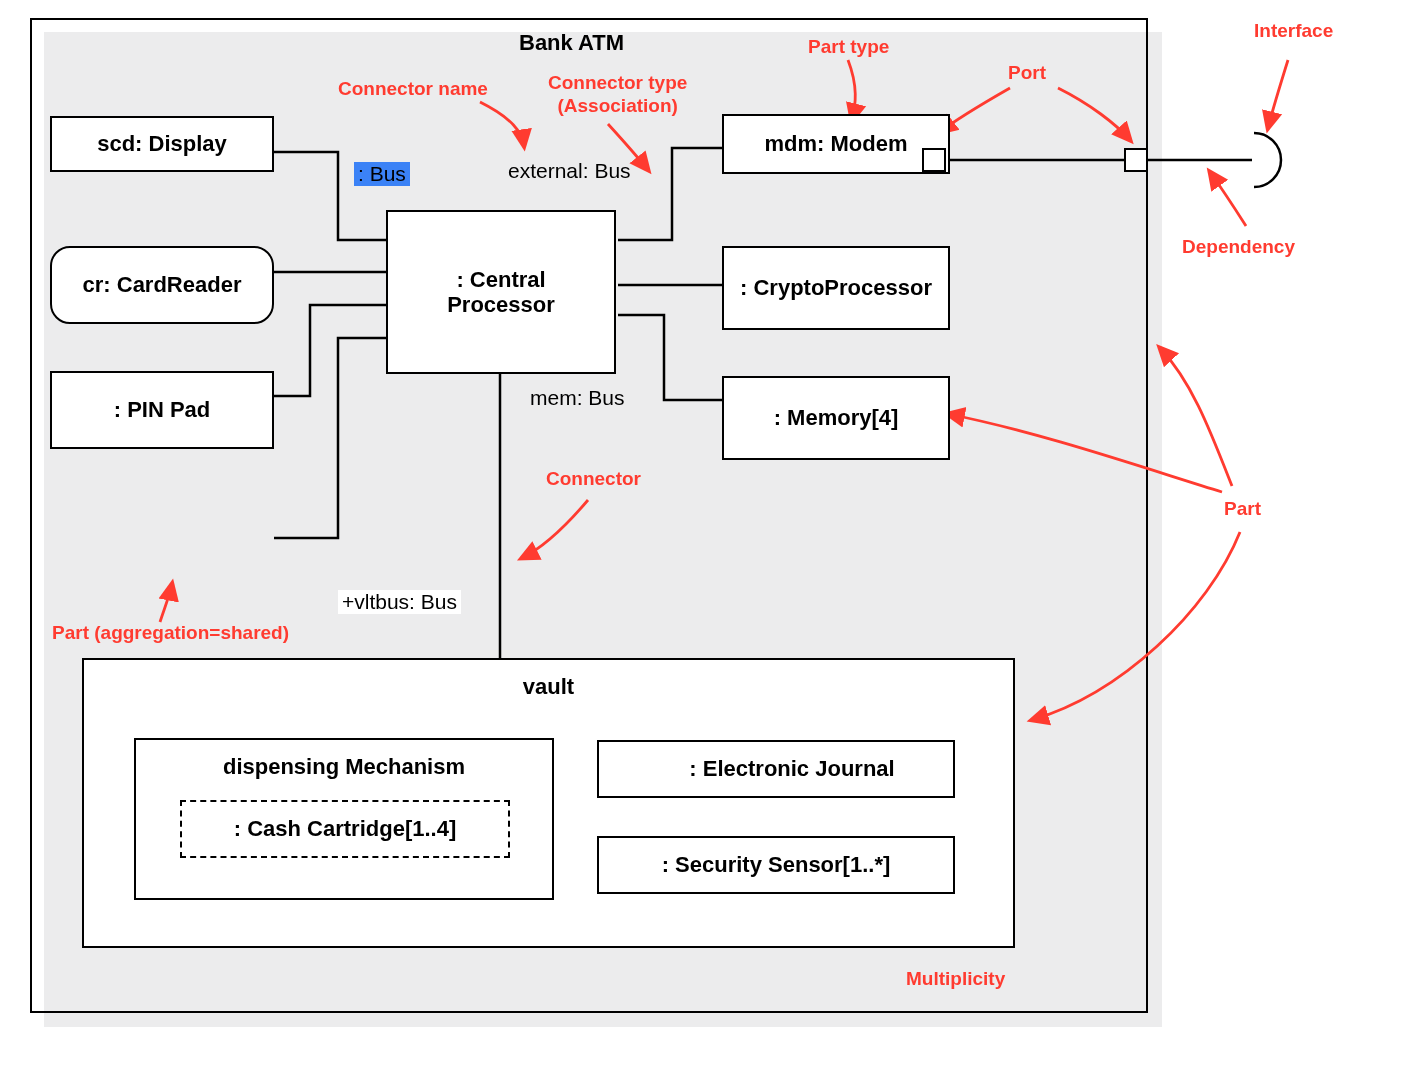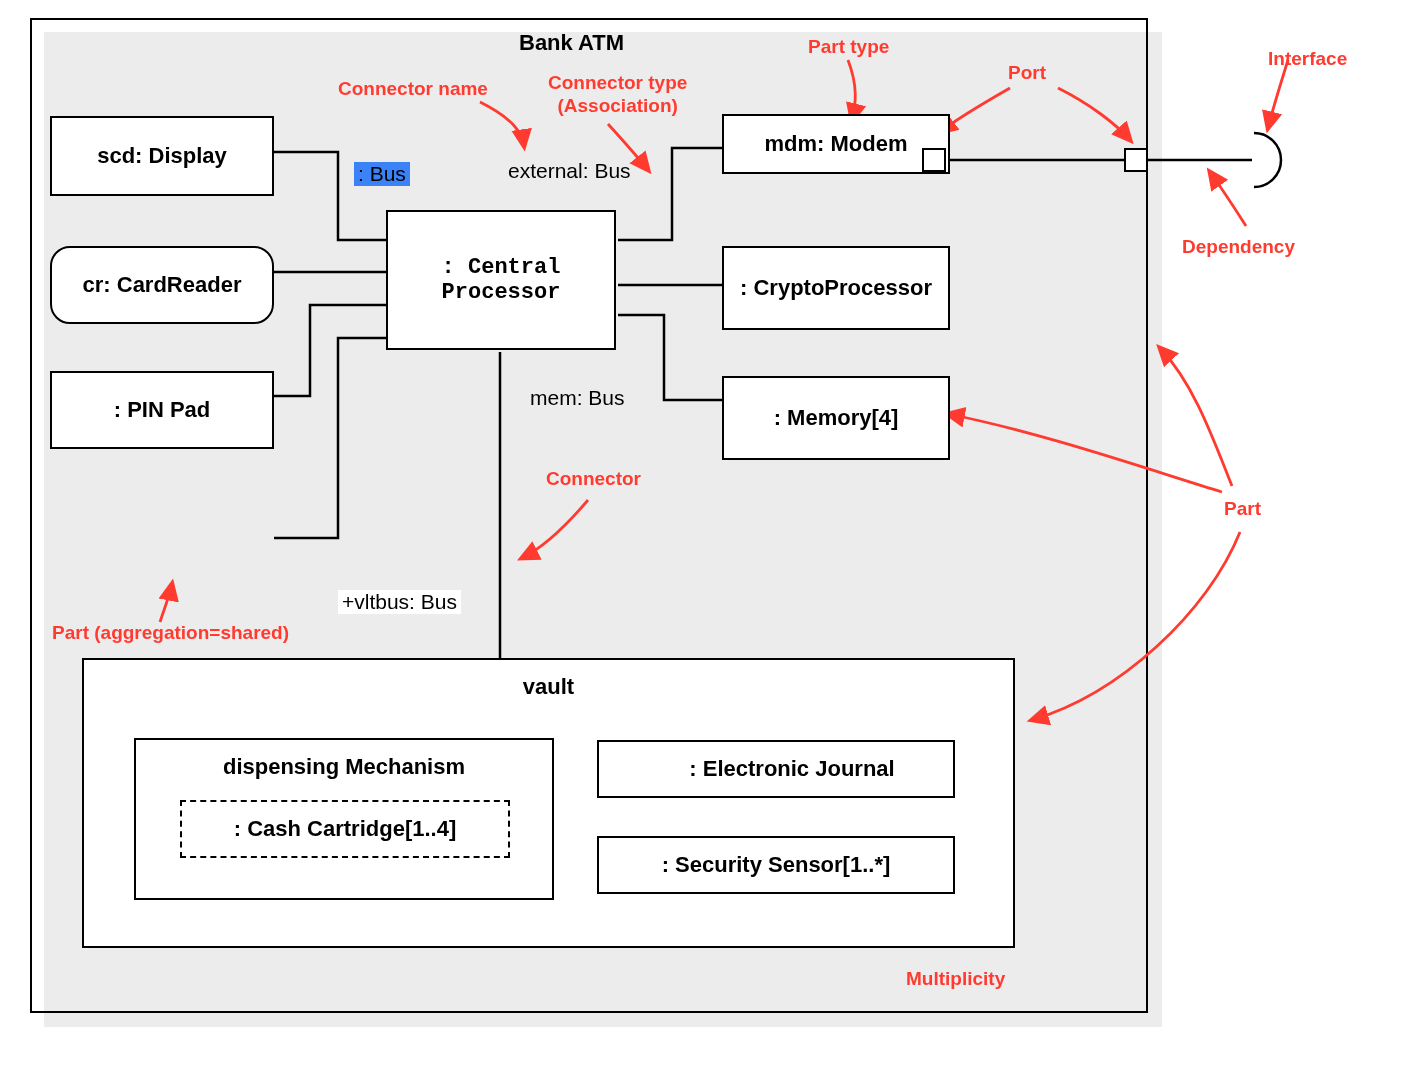--- a/index.html
+++ b/index.html
@@ -148,34 +148,34 @@
       <path d="M1222 492 C 1150 470, 1040 432, 948 414" marker-end="url(#ah)"></path>
       <path d="M1240 532 C 1208 612, 1120 694, 1032 720" marker-end="url(#ah)"></path>
     </g>
     <defs>
       <marker id="ah" markerWidth="9" markerHeight="9" refX="6" refY="4.5" orient="auto">
         <path d="M0,0.8 L8,4.5 L0,8.2 Z" fill="#ff3b30"></path>
       </marker>
     </defs>
   </svg>
 
-  <div class="box z1" style="left:50px; top:116px; width:224px; height:80px; font-size:22px;">
+  <div class="box z1" style="left:50px; top:116px; width:224px; height:56px; font-size:22px;">
     <span>scd: Display</span>
   </div>
 
   <div class="box z1" style="left:50px; top:246px; width:224px; height:78px; font-size:22px;border-radius:20px;">
     <span>cr: CardReader</span>
   </div>
 
   <div class="box z1" style="left:50px; top:371px; width:224px; height:78px; font-size:22px;">
     <span>: PIN Pad</span>
   </div>
 
 
-  <div class="box z1" style="left:386px; top:210px; width:230px; height:140px; font-size:22px; flex-direction:column;font-family:Liberation Mono, monospace;">
+  <div class="box z1" style="left:386px; top:210px; width:230px; height:164px; font-size:22px; flex-direction:column;">
     <span>: Central</span>
     <span>Processor</span>
   </div>
 
   <div class="box z1" style="left:722px; top:114px; width:228px; height:60px; font-size:22px;">
     <span>mdm: Modem</span>
   </div>
 
   <div class="box z1" style="left:722px; top:246px; width:228px; height:84px; font-size:22px; ">
     <span>: Crypto</span>
@@ -214,20 +214,20 @@
   <div class="plain-label" style="left:530px; top:386px;">mem: Bus</div>
   <div class="plain-label" style="left:338px; top:590px; background:#ffffff; padding:0 4px;">+vltbus: Bus</div>
 
   <div class="ann" style="left:338px; top:78px;">Connector name</div>
   <div class="ann" style="left:548px; top:72px; text-align:center;">
     <div>Connector type</div>
     <div>(Association)</div>
   </div>
   <div class="ann" style="left:808px; top:36px;">Part type</div>
   <div class="ann" style="left:1008px; top:62px;">Port</div>
-  <div class="ann" style="left:1254px; top:48px;margin-left:14px;">Interface</div>
+  <div class="ann" style="left:1254px; top:20px;">Interface</div>
   <div class="ann" style="left:1182px; top:236px;">Dependency</div>
   <div class="ann" style="left:546px; top:468px;">Connector</div>
   <div class="ann" style="left:52px; top:622px;">Part (aggregation=shared)</div>
   <div class="ann" style="left:1224px; top:498px;">Part</div>
   <div class="ann" style="left:906px; top:968px;">Multiplicity</div>
 
 </div>
 
 </body></html>

